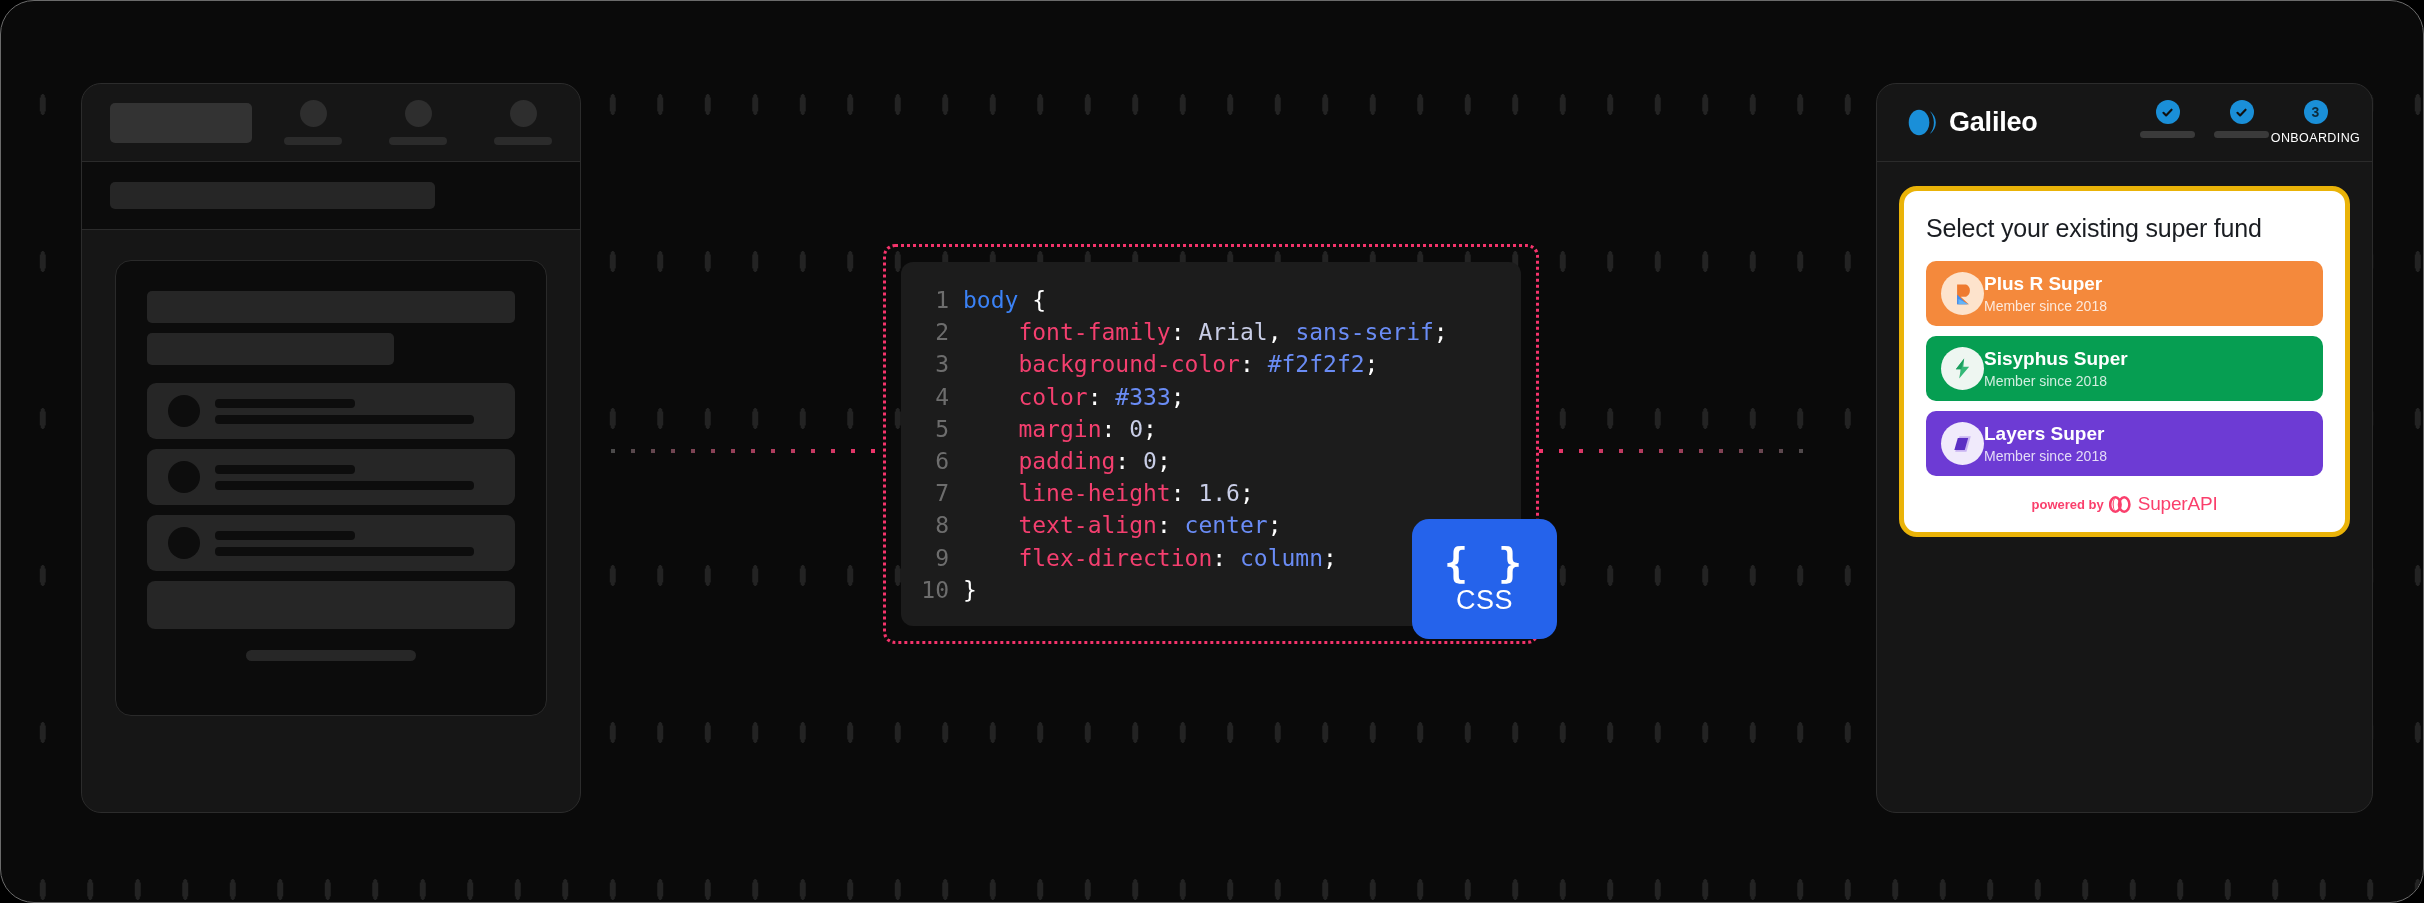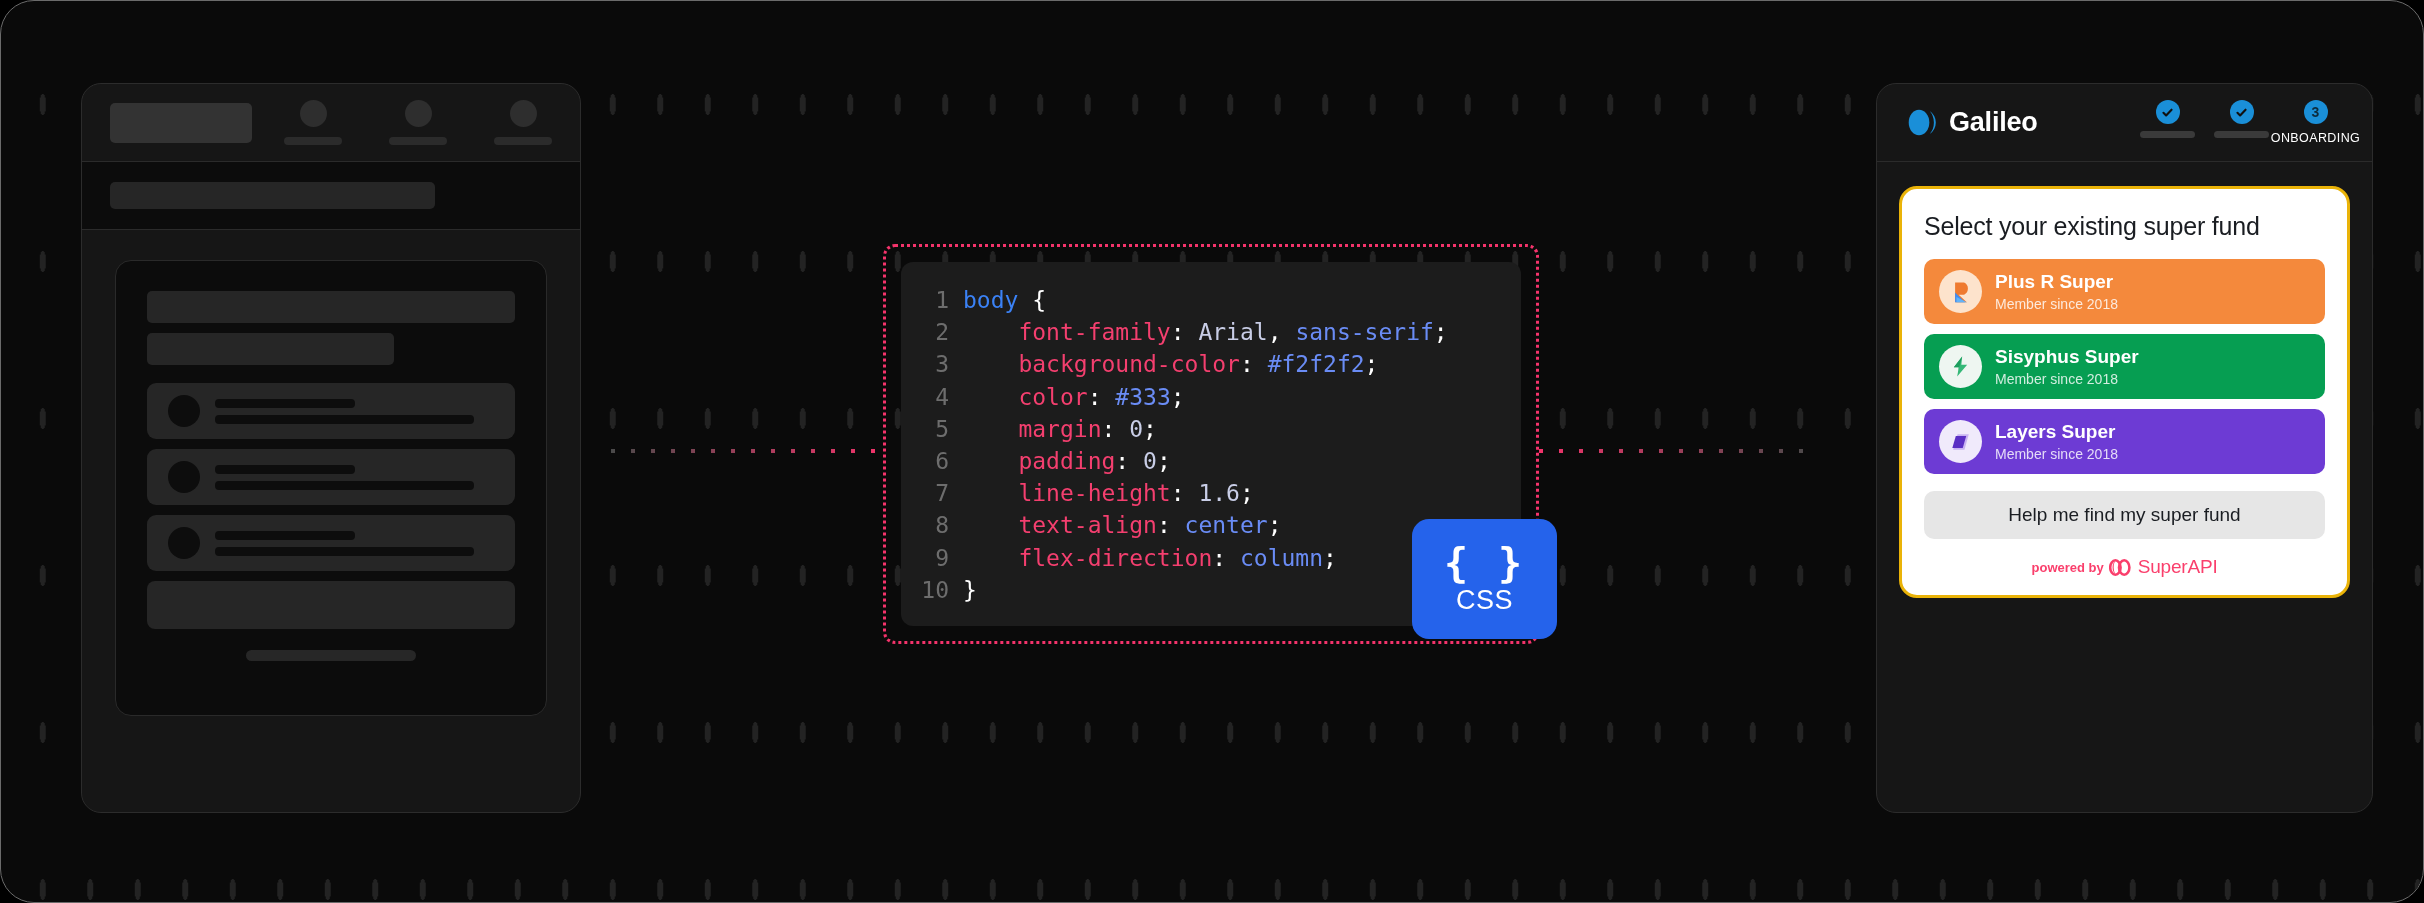--- a/index.html
+++ b/index.html
@@ -175,31 +175,31 @@
 
   .g-title-bar {
     height: 64px; background: #0d0d0d;
     display: flex; align-items: center; padding: 0 24px;
     border-bottom: 1px solid #2b2b2b;
   }
   .g-title { color: #fff; font-size: 23px; font-weight: 700; }
 
   .g-widget-outer {
     margin: 24px 22px 0 22px;
-    border: 3px solid #eab308;
+    border: 5px solid #eab308;
     border-radius: 18px;
     background: #fff;
     padding: 22px 22px 17px 22px;
   }
   .w-heading {
     font-size: 25px; font-weight: 400; color: #1a1d22;
     line-height: 1.25; margin-bottom: 17px; letter-spacing: -.2px;
   }
   .fund {
-    display: flex; align-items: center; gap: 13px;
+    display: flex; align-items: center; gap: 0;
     border-radius: 10px; padding: 11px 15px; margin-bottom: 10px;
   }
   .fund-logo {
     width: 43px; height: 43px; border-radius: 50%;
     flex: none; display: flex; align-items: center; justify-content: center;
   }
   .fund-name { color: #fff; font-size: 19px; font-weight: 700; line-height: 1.2; }
   .fund-meta { color: rgba(255,255,255,.82); font-size: 14px; margin-top: 2px; }
 
   .help-btn {
@@ -375,21 +375,20 @@
             <path d="M11 6 L24 6 L19 24 L6 24 Z" fill="#c9b3f2"></path>
             <path d="M9 8 L21 8 L17 22 L5 22 Z" fill="#5b2fc4"></path>
           </svg>
         </div>
         <div>
           <div class="fund-name">Layers Super</div>
           <div class="fund-meta">Member since 2018</div>
         </div>
       </div>
 
-      <button class="help-btn">Help me find my super fund</button>
 
       <div class="powered">
         <span class="pw-text">powered by</span>
         <svg width="24" height="17" viewBox="0 0 30 20">
           <path d="M8 2 A6.5 9 0 0 0 8 18 A4 9 0 0 1 8 2 Z" fill="#fa3f6c"></path>
           <ellipse cx="8" cy="10" rx="6.5" ry="9" fill="none" stroke="#fa3f6c" stroke-width="3.2"></ellipse>
           <ellipse cx="19" cy="10" rx="6.5" ry="9" fill="none" stroke="#fa3f6c" stroke-width="3.2"></ellipse>
         </svg>
         <span class="pw-name">SuperAPI</span>
       </div>

